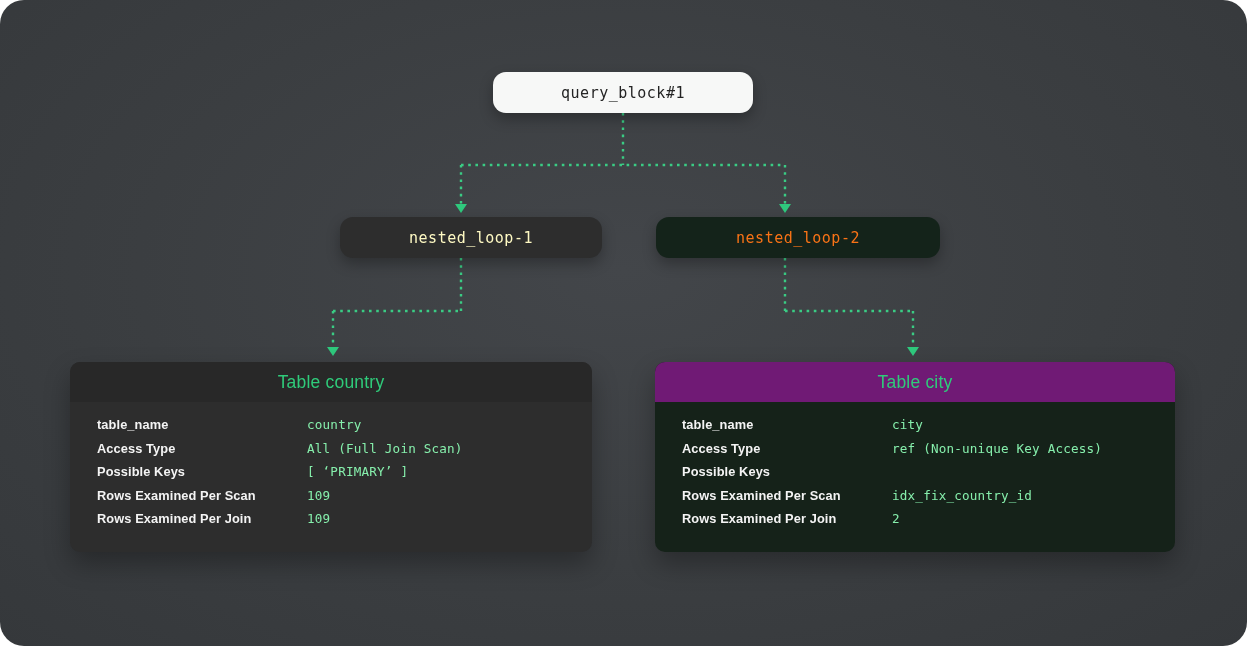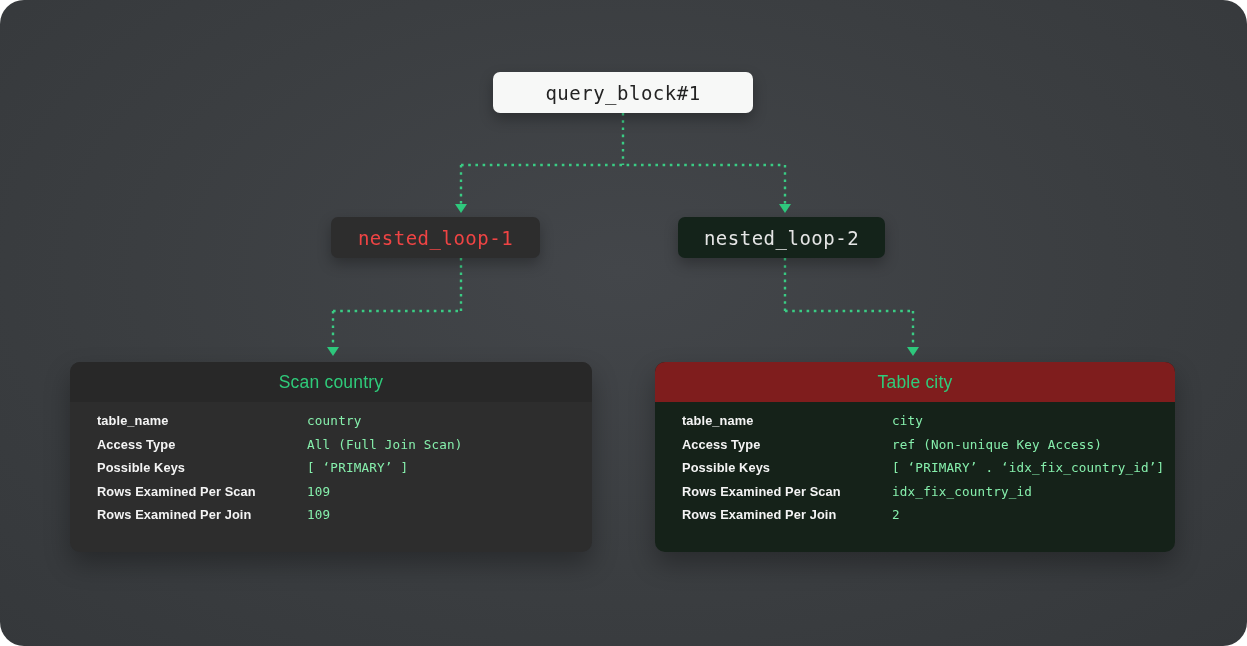--- a/index.html
+++ b/index.html
@@ -8,40 +8,40 @@
     width:1247px;height:646px;
     border-radius:24px;
     overflow:hidden;
     background:radial-gradient(ellipse at 50% 42%, #43464a 0%, #3b3e41 55%, #35383b 100%);
     font-family:"Liberation Sans", sans-serif;
   }
   .connectors{position:absolute;left:0;top:0;width:1247px;height:646px;pointer-events:none;}
   .connectors path{fill:none;stroke:#3acc84;stroke-width:2.4;stroke-dasharray:2.6 4.6;}
   .connectors polygon{fill:#2fc97d;}
   .node{
-    position:absolute;height:41px;border-radius:7px;
+    position:absolute;height:41px;border-radius:13px;
     display:flex;align-items:center;justify-content:center;
-    font-family:"DejaVu Sans Mono", monospace;font-size:19px;letter-spacing:0.5px;
+    font-family:"DejaVu Sans Mono", monospace;font-size:15px;letter-spacing:0.5px;
     box-shadow:0 6px 14px rgba(0,0,0,0.28);
   }
   .node-root{left:493px;top:72px;width:260px;background:#f7f8f7;color:#232323;}
-  .node-nl1{left:331px;top:217px;width:209px;background:#2d2d2d;color:#ef4444;}
-  .node-nl2{left:656px;top:217px;width:207px;background:#14231a;color:#e5e5e5;margin-left:22px;}
+  .node-nl1{left:340px;top:217px;width:262px;background:#2d2d2d;color:#fef9c3;}
+  .node-nl2{left:656px;top:217px;width:284px;background:#14231a;color:#f97316;}
   .card{
     position:absolute;top:362px;height:190px;border-radius:10px;overflow:hidden;
     box-shadow:0 12px 26px rgba(0,0,0,0.30);
   }
   .card-country{left:70px;width:522px;background:#2d2d2d;}
   .card-city{left:655px;width:520px;background:#152219;}
   .card-header{height:40px;display:flex;align-items:center;justify-content:center;}
   .card-country .card-header{background:#282828;}
-  .card-city .card-header{background:#7f1d1d;text-align:right;}
+  .card-city .card-header{background:#701a75;text-align:right;}
   .card-title{color:#2fcb7a;font-size:17.5px;font-weight:400;letter-spacing:0.2px;}
   .card-rows{padding-top:11px;}
-  .row{display:flex;align-items:flex-start;height:23.5px;padding-left:27px;}
+  .row{display:flex;align-items:center;height:23.5px;padding-left:27px;}
   .rlabel{width:210px;flex:none;color:#f4f4f4;font-size:12.8px;font-weight:bold;letter-spacing:0.1px;}
   .rvalue{color:#86efac;font-family:"DejaVu Sans Mono", monospace;font-size:12.6px;letter-spacing:0.2px;white-space:pre;}
 </style>
 </head>
 <body>
 
 <div class="canvas">
 
   <svg class="connectors" viewBox="0 0 1247 646" aria-hidden="true">
     <path d="M623,113 V165"></path>
@@ -67,21 +67,21 @@
   <div class="node node-nl1">
     <span>nested_loop-1</span>
   </div>
 
   <div class="node node-nl2">
     <span>nested_loop-2</span>
   </div>
 
   <div class="card card-country">
     <div class="card-header">
-      <span class="card-title">Scan country</span>
+      <span class="card-title">Table country</span>
     </div>
     <div class="card-rows">
       <div class="row">
         <span class="rlabel">table_name</span>
         <span class="rvalue">country</span>
       </div>
       <div class="row">
         <span class="rlabel">Access Type</span>
         <span class="rvalue">All (Full Join Scan)</span>
       </div>
@@ -108,21 +108,20 @@
       <div class="row">
         <span class="rlabel">table_name</span>
         <span class="rvalue">city</span>
       </div>
       <div class="row">
         <span class="rlabel">Access Type</span>
         <span class="rvalue">ref (Non-unique Key Access)</span>
       </div>
       <div class="row">
         <span class="rlabel">Possible Keys</span>
-        <span class="rvalue">[ ‘PRIMARY’ . ‘idx_fix_country_id’]</span>
       </div>
       <div class="row">
         <span class="rlabel">Rows Examined Per Scan</span>
         <span class="rvalue">idx_fix_country_id</span>
       </div>
       <div class="row">
         <span class="rlabel">Rows Examined Per Join</span>
         <span class="rvalue">2</span>
       </div>
     </div>

